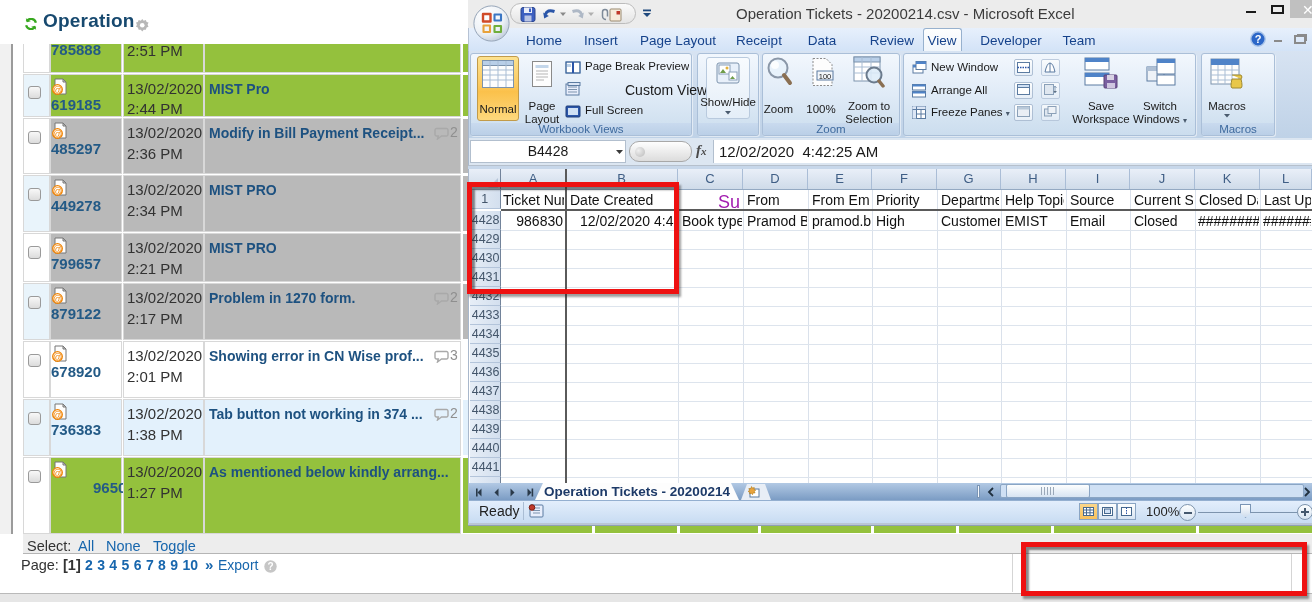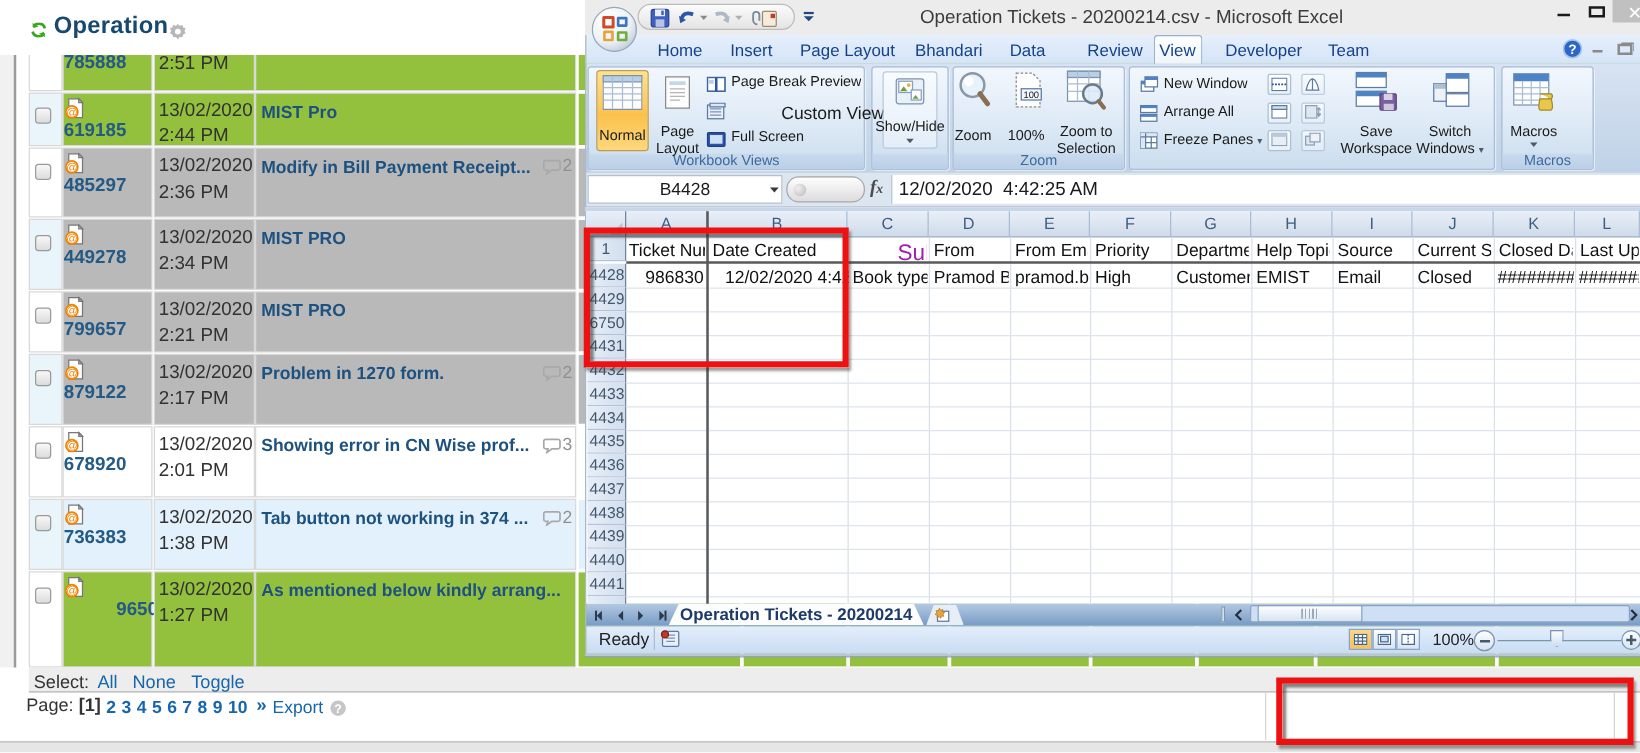--- a/index.html
+++ b/index.html
@@ -257,21 +257,21 @@
       </svg>
 <div class="a tc" style="left:268px;top:5px;width:420px;font-size:15px;color:#3c3c3c;">Operation Tickets - 20200214.csv - Microsoft Excel</div>
 <div class="a" style="left:778px;top:10.5px;width:10px;height:2.5px;background:#1a1a1a;"></div>
 <div class="a" style="left:803px;top:5px;width:12.5px;height:8.5px;border:2px solid #1a1a1a;"></div>
 <div class="a" style="left:822px;top:0;width:22px;height:18px;background:#c0c0c0;"></div>
 <div class="a" style="left:834px;top:2px;font-size:14px;color:#fff;">✕</div>
 <div class="a" style="left:455px;top:28px;width:39px;height:23px;background:linear-gradient(#fdfefe,#f0f5fb);border:1px solid #97b1ce;border-bottom:none;border-radius:3px 3px 0 0;"></div>
 <div class="a" style="left:21px;top:33px;width:110px;text-align:center;font-size:13.5px;color:#15428b;">Home</div>
 <div class="a" style="left:78px;top:33px;width:110px;text-align:center;font-size:13.5px;color:#15428b;">Insert</div>
 <div class="a" style="left:155px;top:33px;width:110px;text-align:center;font-size:13.5px;color:#15428b;">Page Layout</div>
-<div class="a" style="left:236px;top:33px;width:110px;text-align:center;font-size:13.5px;color:#15428b;">Bhandari</div>
+<div class="a" style="left:236px;top:33px;width:110px;text-align:center;font-size:13.5px;color:#15428b;">Receipt</div>
 <div class="a" style="left:299px;top:33px;width:110px;text-align:center;font-size:13.5px;color:#15428b;">Data</div>
 <div class="a" style="left:369px;top:33px;width:110px;text-align:center;font-size:13.5px;color:#15428b;">Review</div>
 <div class="a" style="left:419px;top:33px;width:110px;text-align:center;font-size:13.5px;color:#15428b;">View</div>
 <div class="a" style="left:488px;top:33px;width:110px;text-align:center;font-size:13.5px;color:#15428b;">Developer</div>
 <div class="a" style="left:556px;top:33px;width:110px;text-align:center;font-size:13.5px;color:#15428b;">Team</div>
 <svg class="a" style="left:782px;top:31px" width="16" height="16" viewBox="0 0 16 16">
 <circle cx="8" cy="8" r="7.2" fill="#2c67c8" stroke="#aac4e8" stroke-width="1.4"></circle>
 <text x="8" y="12" font-size="11" font-weight="bold" fill="#fff" text-anchor="middle" font-family="Liberation Sans">?</text>
       </svg>
 <div class="a" style="left:806px;top:40px;width:8px;height:2px;background:#8a8a8a;"></div>
@@ -456,21 +456,21 @@
 <div class="a" style="left:533px;top:169px;width:65px;height:20px;border-right:1px solid #aabdd6;text-align:center;font-size:13px;line-height:20px;color:#3f5e85;">H</div>
 <div class="a" style="left:598px;top:169px;width:64px;height:20px;border-right:1px solid #aabdd6;text-align:center;font-size:13px;line-height:20px;color:#3f5e85;">I</div>
 <div class="a" style="left:662px;top:169px;width:65px;height:20px;border-right:1px solid #aabdd6;text-align:center;font-size:13px;line-height:20px;color:#3f5e85;">J</div>
 <div class="a" style="left:727px;top:169px;width:65px;height:20px;border-right:1px solid #aabdd6;text-align:center;font-size:13px;line-height:20px;color:#3f5e85;">K</div>
 <div class="a" style="left:792px;top:169px;width:52px;height:20px;border-right:1px solid #aabdd6;text-align:center;font-size:13px;line-height:20px;color:#3f5e85;">L</div>
 <div class="a" style="left:2px;top:169px;width:31px;height:21px;background:linear-gradient(#e9eff8,#cfdbe9);border-right:1px solid #72839a;border-bottom:1px solid #94a9c2;"></div>
 <div class="a" style="left:20px;top:178px;width:0;height:0;border-left:10px solid transparent;border-bottom:10px solid #b5c4d8;"></div>
 <div class="a" style="left:2px;top:190px;width:31px;height:19px;background:linear-gradient(to right,#e7eef7,#d3dfee);border-right:1px solid #72839a;border-bottom:1px solid #b3c4da;text-align:center;font-size:12.5px;line-height:18px;color:#44566b;padding-right:0.5px;">1</div>
 <div class="a" style="left:2px;top:211px;width:31px;height:19px;background:linear-gradient(to right,#e7eef7,#d3dfee);border-right:1px solid #72839a;border-bottom:1px solid #b3c4da;text-align:right;font-size:12.5px;line-height:18px;color:#44566b;padding-right:0.5px;">4428</div>
 <div class="a" style="left:2px;top:230px;width:31px;height:19px;background:linear-gradient(to right,#e7eef7,#d3dfee);border-right:1px solid #72839a;border-bottom:1px solid #b3c4da;text-align:right;font-size:12.5px;line-height:18px;color:#44566b;padding-right:0.5px;">4429</div>
-<div class="a" style="left:2px;top:249px;width:31px;height:19px;background:linear-gradient(to right,#e7eef7,#d3dfee);border-right:1px solid #72839a;border-bottom:1px solid #b3c4da;text-align:right;font-size:12.5px;line-height:18px;color:#44566b;padding-right:0.5px;">6750</div>
+<div class="a" style="left:2px;top:249px;width:31px;height:19px;background:linear-gradient(to right,#e7eef7,#d3dfee);border-right:1px solid #72839a;border-bottom:1px solid #b3c4da;text-align:right;font-size:12.5px;line-height:18px;color:#44566b;padding-right:0.5px;">4430</div>
 <div class="a" style="left:2px;top:268px;width:31px;height:19px;background:linear-gradient(to right,#e7eef7,#d3dfee);border-right:1px solid #72839a;border-bottom:1px solid #b3c4da;text-align:right;font-size:12.5px;line-height:18px;color:#44566b;padding-right:0.5px;">4431</div>
 <div class="a" style="left:2px;top:287px;width:31px;height:19px;background:linear-gradient(to right,#e7eef7,#d3dfee);border-right:1px solid #72839a;border-bottom:1px solid #b3c4da;text-align:right;font-size:12.5px;line-height:18px;color:#44566b;padding-right:0.5px;">4432</div>
 <div class="a" style="left:2px;top:306px;width:31px;height:19px;background:linear-gradient(to right,#e7eef7,#d3dfee);border-right:1px solid #72839a;border-bottom:1px solid #b3c4da;text-align:right;font-size:12.5px;line-height:18px;color:#44566b;padding-right:0.5px;">4433</div>
 <div class="a" style="left:2px;top:325px;width:31px;height:19px;background:linear-gradient(to right,#e7eef7,#d3dfee);border-right:1px solid #72839a;border-bottom:1px solid #b3c4da;text-align:right;font-size:12.5px;line-height:18px;color:#44566b;padding-right:0.5px;">4434</div>
 <div class="a" style="left:2px;top:344px;width:31px;height:19px;background:linear-gradient(to right,#e7eef7,#d3dfee);border-right:1px solid #72839a;border-bottom:1px solid #b3c4da;text-align:right;font-size:12.5px;line-height:18px;color:#44566b;padding-right:0.5px;">4435</div>
 <div class="a" style="left:2px;top:363px;width:31px;height:19px;background:linear-gradient(to right,#e7eef7,#d3dfee);border-right:1px solid #72839a;border-bottom:1px solid #b3c4da;text-align:right;font-size:12.5px;line-height:18px;color:#44566b;padding-right:0.5px;">4436</div>
 <div class="a" style="left:2px;top:382px;width:31px;height:19px;background:linear-gradient(to right,#e7eef7,#d3dfee);border-right:1px solid #72839a;border-bottom:1px solid #b3c4da;text-align:right;font-size:12.5px;line-height:18px;color:#44566b;padding-right:0.5px;">4437</div>
 <div class="a" style="left:2px;top:401px;width:31px;height:19px;background:linear-gradient(to right,#e7eef7,#d3dfee);border-right:1px solid #72839a;border-bottom:1px solid #b3c4da;text-align:right;font-size:12.5px;line-height:18px;color:#44566b;padding-right:0.5px;">4438</div>
 <div class="a" style="left:2px;top:420px;width:31px;height:19px;background:linear-gradient(to right,#e7eef7,#d3dfee);border-right:1px solid #72839a;border-bottom:1px solid #b3c4da;text-align:right;font-size:12.5px;line-height:18px;color:#44566b;padding-right:0.5px;">4439</div>
 <div class="a" style="left:2px;top:439px;width:31px;height:19px;background:linear-gradient(to right,#e7eef7,#d3dfee);border-right:1px solid #72839a;border-bottom:1px solid #b3c4da;text-align:right;font-size:12.5px;line-height:18px;color:#44566b;padding-right:0.5px;">4440</div>

